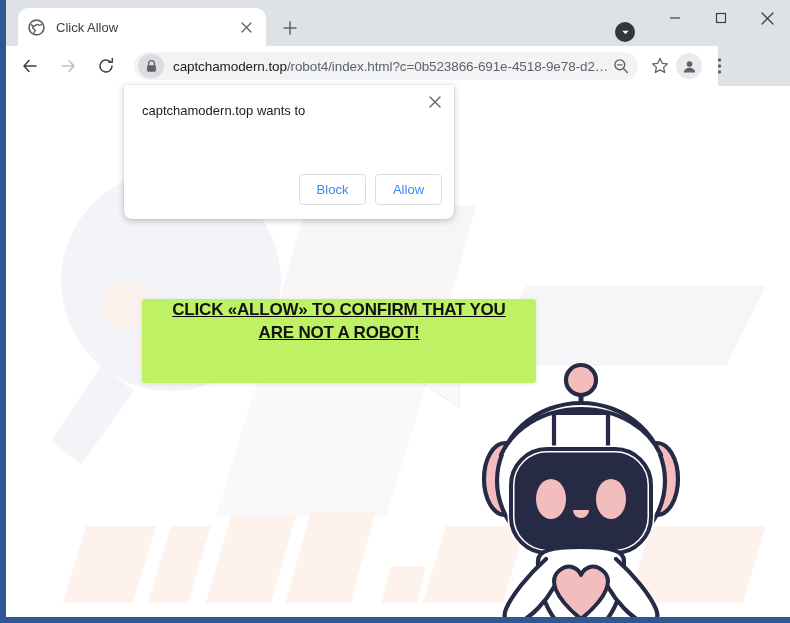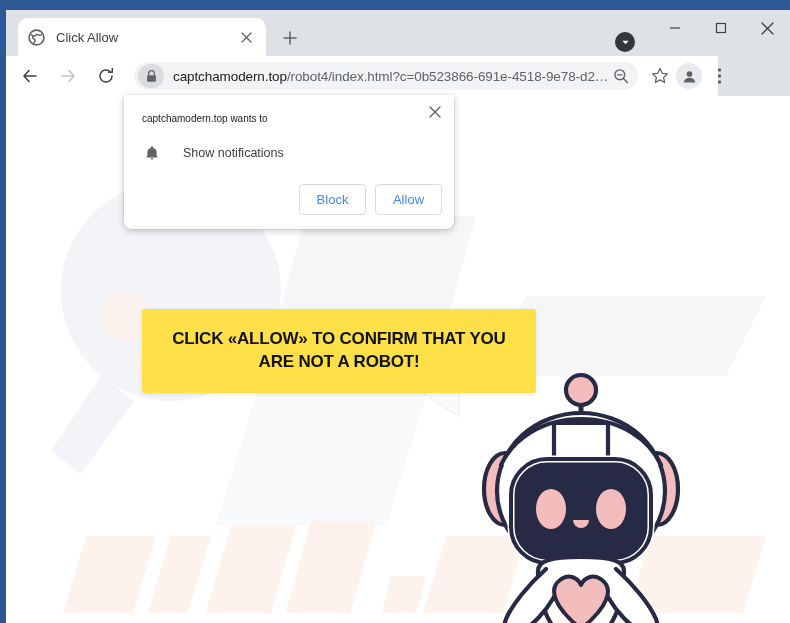--- a/index.html
+++ b/index.html
@@ -15,21 +15,21 @@
   }
 
   
   .window {
     position: absolute;
     left: 0; top: 0;
     width: 790px;
     height: 623px;
     background: #2d5795;
     box-sizing: border-box;
-    padding: 10px 0 6px 6px;
+    padding: 0 0 6px 6px;
   }
   .window-inner {
     position: relative;
     width: 784px;
     height: 617px;
     background: #dee1e6;
     overflow: hidden;
   }
 
   
@@ -224,21 +224,21 @@
     right: 8px; top: 6px;
     width: 22px; height: 22px;
     display: flex;
     align-items: center;
     justify-content: center;
     color: #5f6368;
   }
   .perm-title {
     position: absolute;
     left: 18px; top: 18px;
-    font-size: 10px;
+    font-size: 13px;
     color: #202124;
   }
   .perm-row {
     position: absolute;
     left: 18px; top: 47px;
     display: flex;
     align-items: center;
   }
   .perm-bell {
     width: 20px; height: 22px;
@@ -273,27 +273,27 @@
     padding: 0 14px;
     box-sizing: border-box;
   }
 
   
   .bubble {
     position: absolute;
     left: 136px; top: 213px;
     width: 394px;
     height: 84px;
-    background: #fde047;
+    background: #bef264;
     border-radius: 3px;
     box-shadow: 0 1px 4px rgba(0,0,0,0.10);
     display: flex;
-    align-items: center;
     justify-content: center;
     z-index: 20;
+    text-decoration: underline;
   }
   .bubble-text {
     font-size: 17px;
     font-weight: bold;
     color: #121212;
     text-align: center;
     line-height: 1.35;
     letter-spacing: -0.2px;
     padding: 0 18px;
   }
@@ -513,30 +513,20 @@
     <div class="perm-dialog">
 
       <div class="perm-close">
         <svg width="12" height="12" viewBox="0 0 12 12">
           <path d="M1 1 L11 11 M11 1 L1 11" stroke="#5f6368" stroke-width="1.35" stroke-linecap="round"></path>
         </svg>
       </div>
 
       <div class="perm-title">captchamodern.top wants to</div>
 
-      <div class="perm-row">
-        <span class="perm-bell">
-          <svg width="14" height="16" viewBox="0 0 14 16">
-            <path d="M7 1.3 a1.3 1.3 0 0 1 1.3 1.3 v.5 a4.6 4.6 0 0 1 3.3 4.4 v2.8 l1.2 2.2 H1.2 L2.4 10.3 V7.5
-                     a4.6 4.6 0 0 1 3.3 -4.4 v-.5 A1.3 1.3 0 0 1 7 1.3 Z" fill="#5f6368"></path>
-            <path d="M5.3 13.2 a1.75 1.75 0 0 0 3.4 0 Z" fill="#5f6368"></path>
-          </svg>
-        </span>
-        <span class="perm-row-label">Show notifications</span>
-      </div>
 
       <div class="perm-actions">
         <button class="perm-btn">Block</button>
         <button class="perm-btn">Allow</button>
       </div>
     </div>
 
     <div class="page-bottom"></div>
   </div>
 </div>

